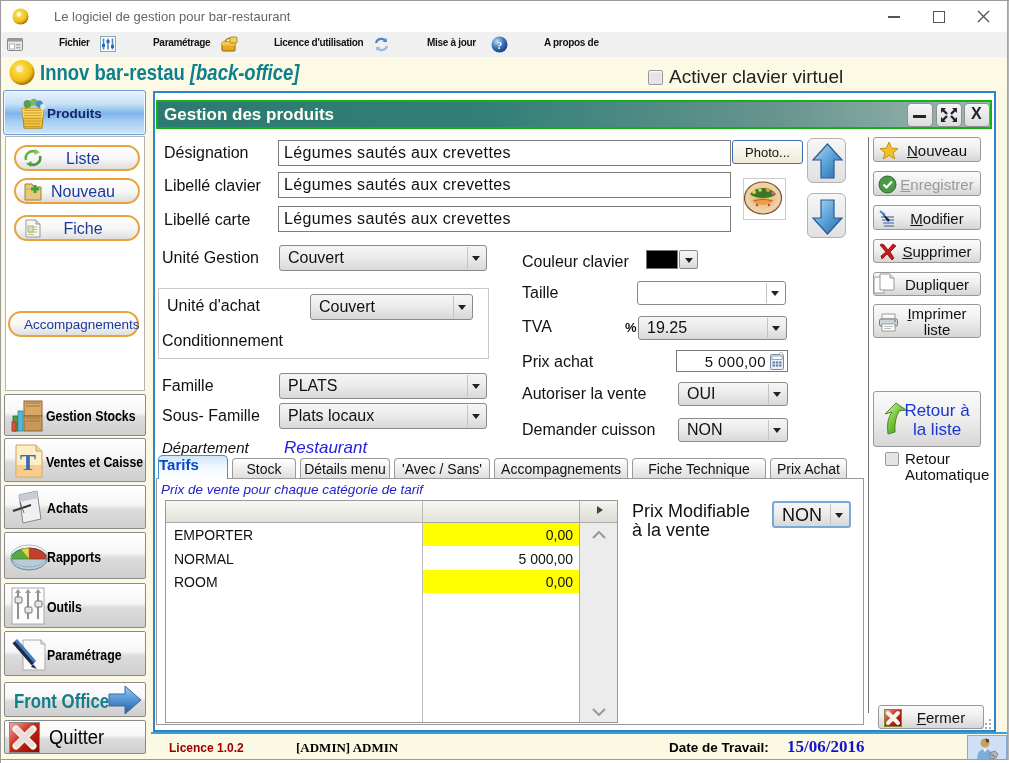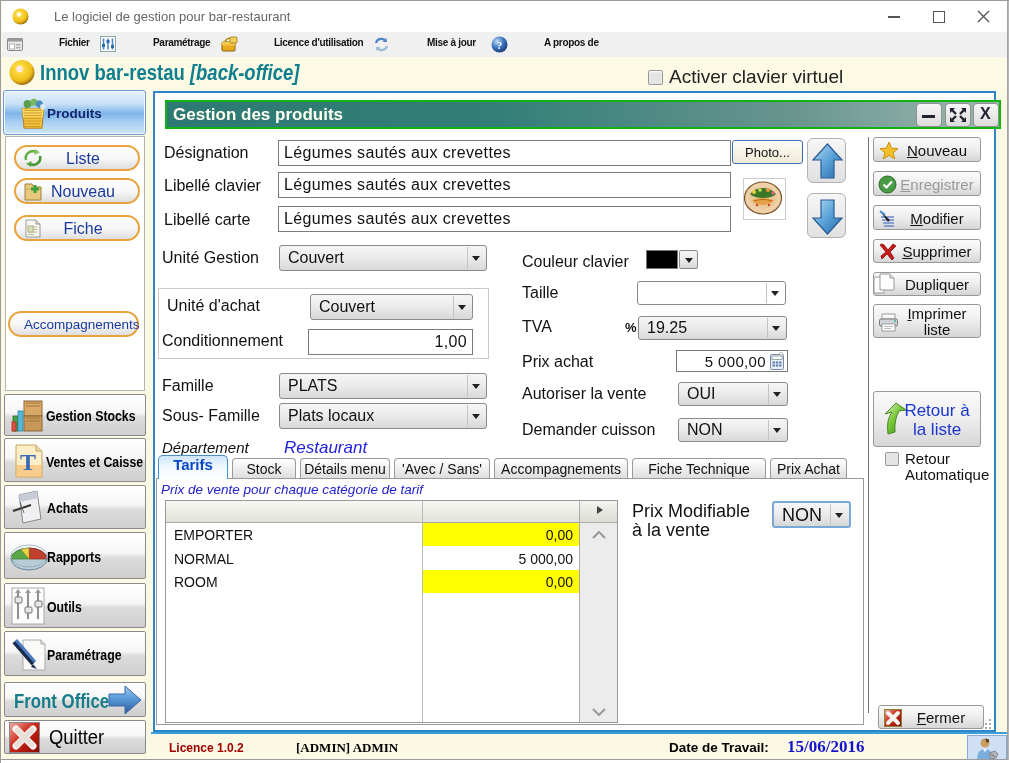--- a/index.html
+++ b/index.html
@@ -19,39 +19,39 @@
     box-shadow:inset 0 0 0 1px #eef7ff;box-sizing:border-box;}
   #produitsbtn span{position:absolute;left:43px;top:15px;font-size:13.5px;font-weight:bold;color:#13266b;}
   #sidewhite{left:4px;top:135px;width:140px;height:255px;background:#fff;border:1px solid #b5b5b5;box-sizing:border-box;}
   .pill{position:absolute;left:13px;width:126px;height:26px;border:2px solid #e8a33d;border-radius:13px;
     background:linear-gradient(#ffffff 0%,#f6f6f6 55%,#dedede 100%);box-sizing:border-box;}
   .pill span{position:absolute;left:14px;width:calc(100% - 16px);text-align:center;top:3px;font-size:16px;color:#1a3a9e;white-space:nowrap;}
   .secbtn{position:absolute;left:3px;width:142px;border:1px solid #8a8a8a;border-radius:2px;
     background:linear-gradient(#ffffff 0%,#f6f6f6 45%,#dcdcdc 55%,#cfcfcf 100%);box-sizing:border-box;}
   .secbtn span{position:absolute;font-weight:bold;font-size:15px;color:#000;white-space:nowrap;transform:scaleX(0.82);transform-origin:0 0;}
   #panel{left:152px;top:90px;width:843px;height:641px;background:#fff;border:2px solid #2e86c8;box-sizing:border-box;}
-  #phead{left:10px;top:7px;width:836px;height:29px;border:2px solid #12b212;box-sizing:border-box;
+  #phead{left:1px;top:7px;width:836px;height:29px;border:2px solid #12b212;box-sizing:border-box;
      background:linear-gradient(90deg,#2c7a73 0%,#337f78 40%,#68958e 75%,#9db8b1 100%);}
   #phead .t{position:absolute;left:6px;top:3px;font-size:17px;font-weight:bold;color:#fffff2;white-space:nowrap;}
   .hbtn{position:absolute;top:1px;width:26px;height:24px;border:1px solid #909090;border-radius:4px;
     background:linear-gradient(#f6f6f6,#dcdcdc);box-sizing:border-box;}
   label.f{position:absolute;font-size:16px;color:#111;white-space:nowrap;}
   .inp{position:absolute;border:1px solid #7a7a7a;background:#fff;font-size:16px;color:#111;letter-spacing:0.35px;
        font-family:"Liberation Sans",sans-serif;padding:0 5px;box-sizing:border-box;}
   .cmb{position:absolute;border:1px solid #8a8a8a;border-radius:3px;box-sizing:border-box;
     background:linear-gradient(#f6f6f6 0%,#ececec 45%,#d8d8d8 100%);}
   .cmb .v{position:absolute;left:8px;top:3px;font-size:16px;color:#111;white-space:nowrap;}
   .cmb .a{position:absolute;right:1px;top:1px;bottom:1px;width:17px;border-left:1px solid #c4c4c4;}
   .cmb .a:after{content:"";position:absolute;left:4px;top:50%;margin-top:-2px;border:4px solid transparent;border-top:5px solid #222;}
   .tab{position:absolute;top:365px;height:20px;border:1px solid #9a9a9a;border-bottom:none;
      border-radius:4px 4px 0 0;background:linear-gradient(#ffffff,#dedede);box-sizing:border-box;
      font-size:14px;color:#111;text-align:center;white-space:nowrap;}
   #tabsel{position:absolute;left:3px;top:362px;width:70px;height:24px;border:1px solid #4a90c8;border-bottom:none;
      border-radius:5px 5px 0 0;background:linear-gradient(#cfe6fa 0%,#eef7ff 45%,#ffffff 100%);z-index:5;
-     font-size:15px;font-weight:bold;color:#0a46c8;text-align:center;box-sizing:border-box;}
+     font-size:15px;font-weight:bold;color:#0a46c8;text-align:left;box-sizing:border-box;}
   #tabbox{position:absolute;left:1px;top:385px;width:708px;height:247px;background:#fff;border:1px solid #9a9a9a;box-sizing:border-box;z-index:1;}
   .rbtn{position:absolute;left:718px;width:108px;border:1px solid #999;border-radius:3px;
     background:linear-gradient(#fbfbfb 0%,#efefef 45%,#d6d6d6 100%);box-sizing:border-box;}
   .rbtn .lbl{position:absolute;left:22px;width:calc(100% - 24px);text-align:center;font-size:15px;color:#111;white-space:nowrap;}
   .arrbtn{width:39px;height:45px;border:1px solid #b2b2b2;border-radius:6px;background:linear-gradient(#f6f6f6,#e0e0e0);box-sizing:border-box;}
   #statusbar{left:150px;top:731px;width:859px;height:28px;background:#fbf9e4;border-top:2px solid #3aa0dc;box-sizing:border-box;}
   u{text-decoration:underline;}
 </style>
 </head>
 <body>
@@ -327,21 +327,20 @@
         <span class="v">Couvert</span>
         <span class="a"></span>
       </div>
     <div class="abs" style="left:3px;top:195px;width:331px;height:71px;border:1px solid #c9c9c9;box-sizing:border-box;"></div>
     <label class="f" style="left:12px;top:204px;">Unité d'achat</label>
     <div class="cmb" style="left:155px;top:201px;width:163px;height:26px;">
         <span class="v">Couvert</span>
         <span class="a"></span>
       </div>
     <label class="f" style="left:7px;top:239px;">Conditionnement</label>
-    <input class="inp" style="left: 153px; top: 236px; width: 165px; height: 26px; text-align: right;" value="1,00">
     <label class="f" style="left:7px;top:284px;">Famille</label>
     <div class="cmb" style="left:124px;top:280px;width:208px;height:26px;">
         <span class="v">PLATS</span>
         <span class="a"></span>
       </div>
     <label class="f" style="left:7px;top:314px;">Sous- Famille</label>
     <div class="cmb" style="left:124px;top:310px;width:208px;height:26px;">
         <span class="v">Plats locaux</span>
         <span class="a"></span>
       </div>

